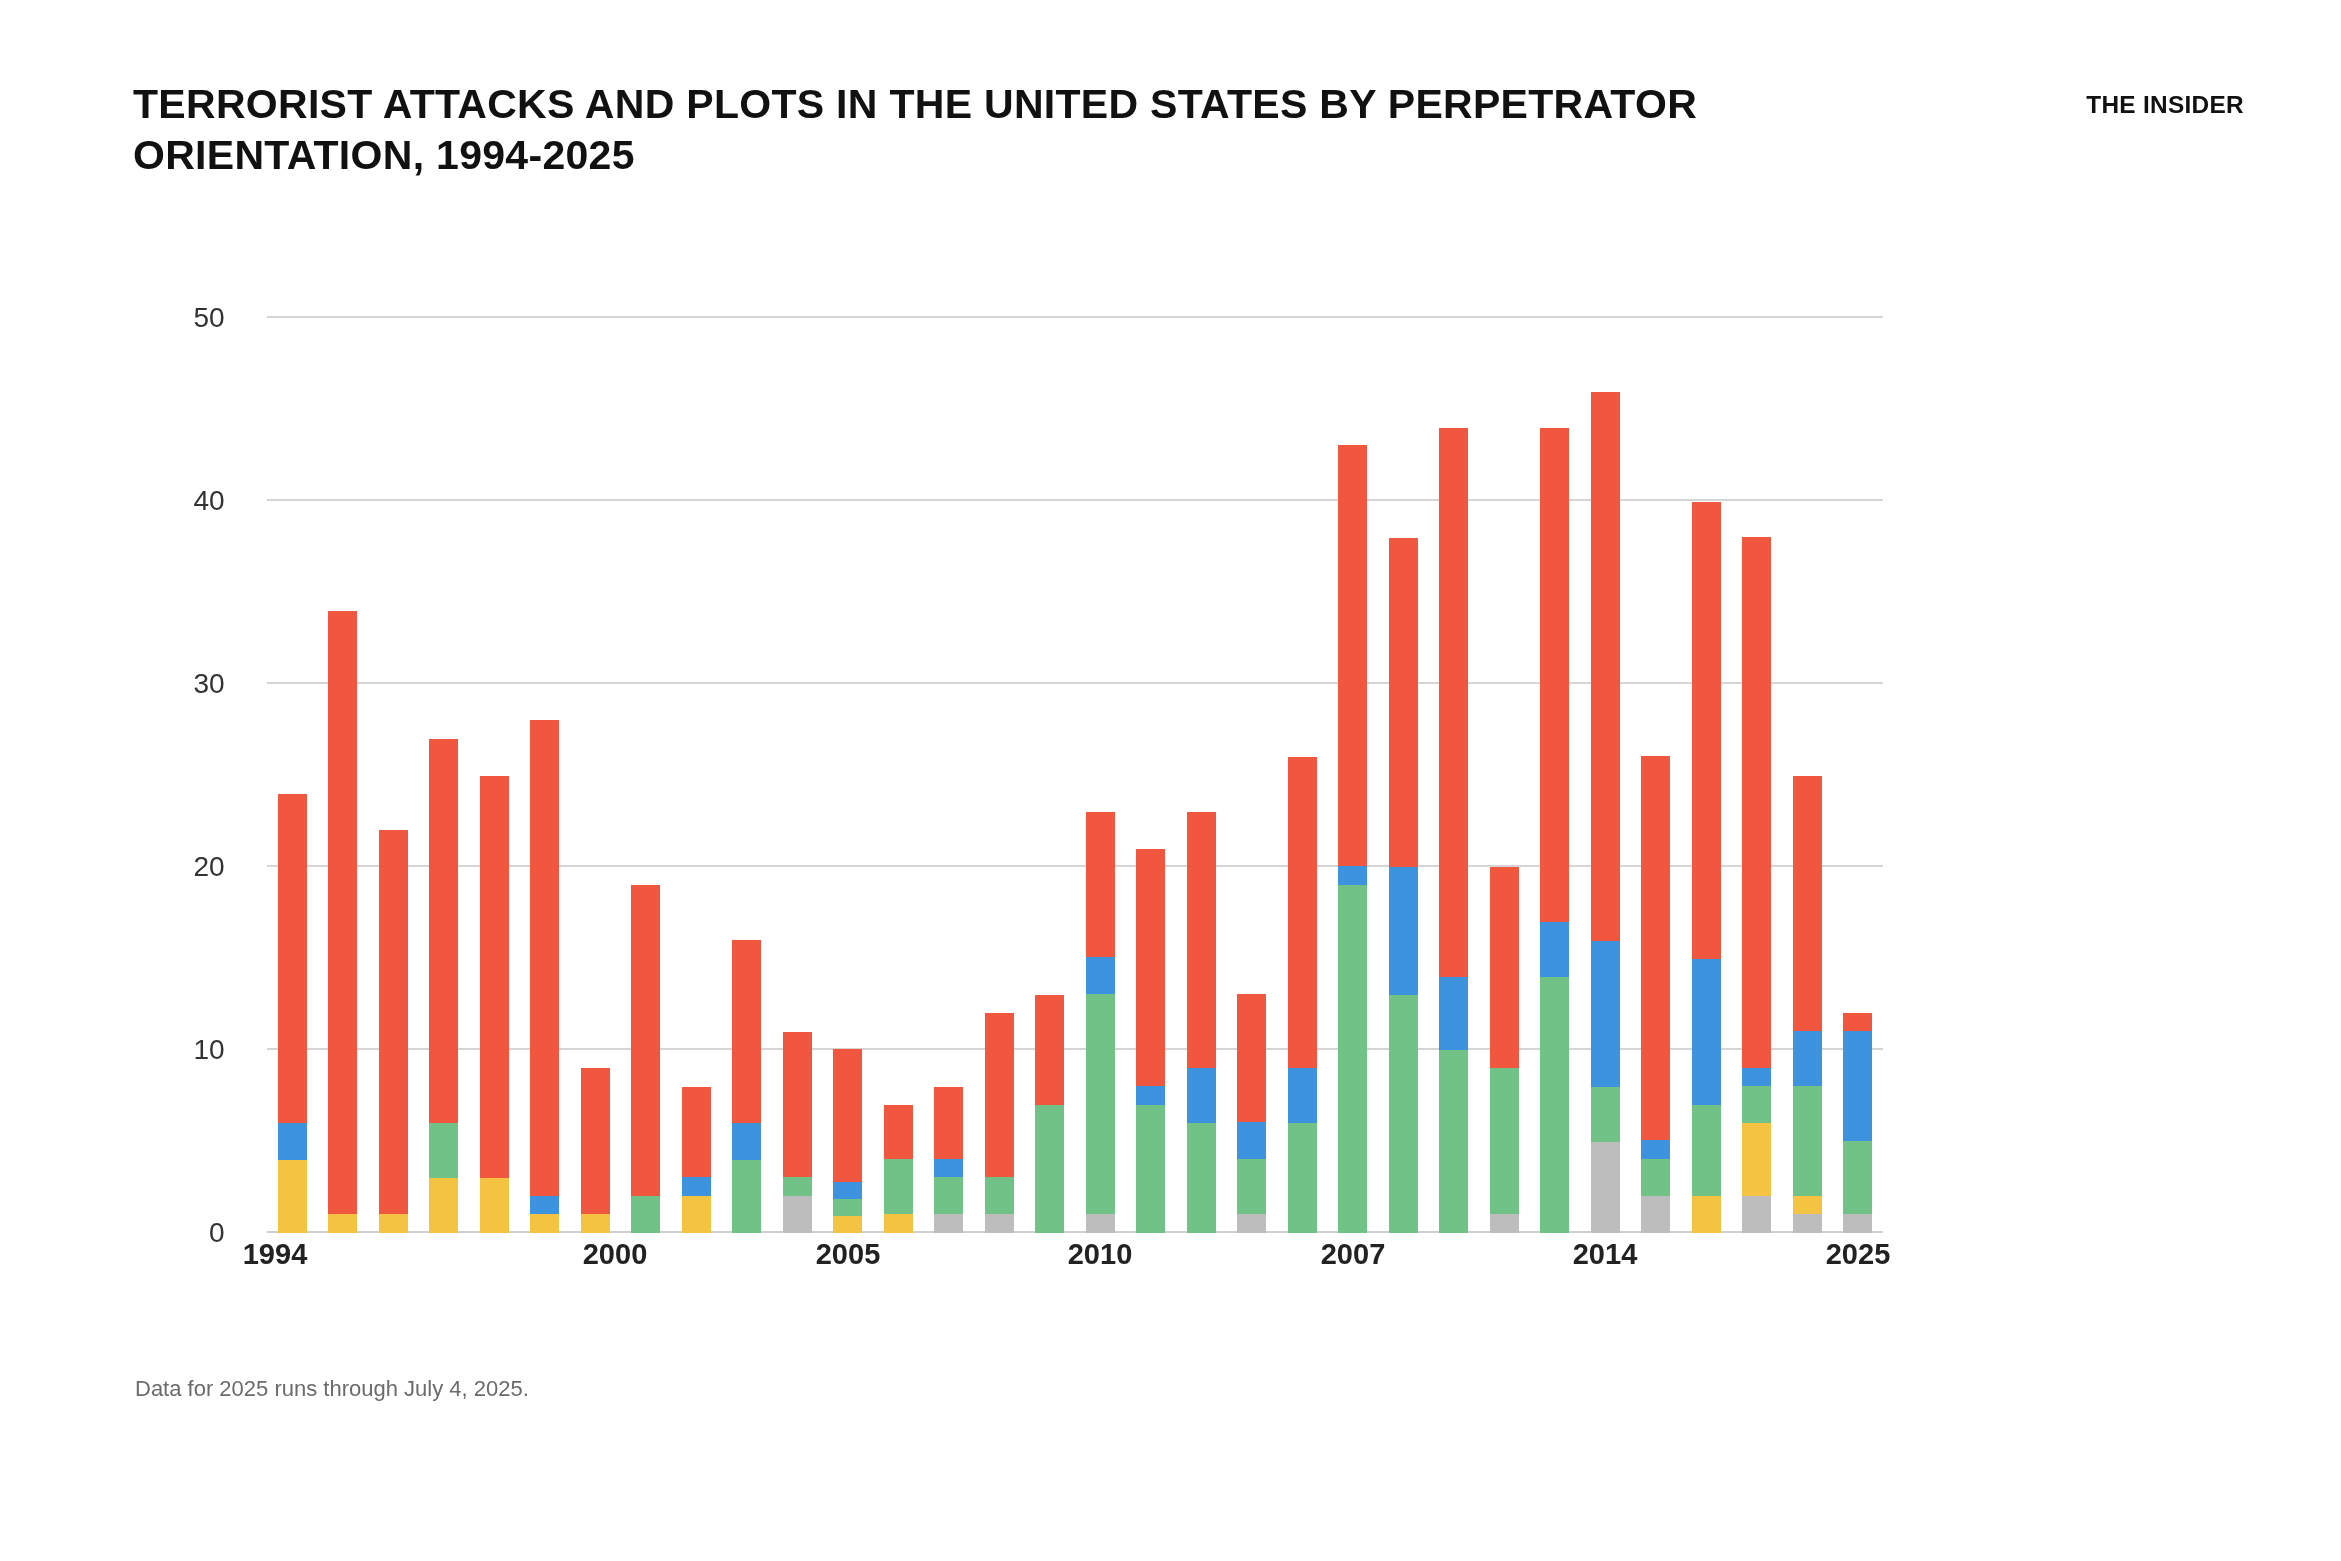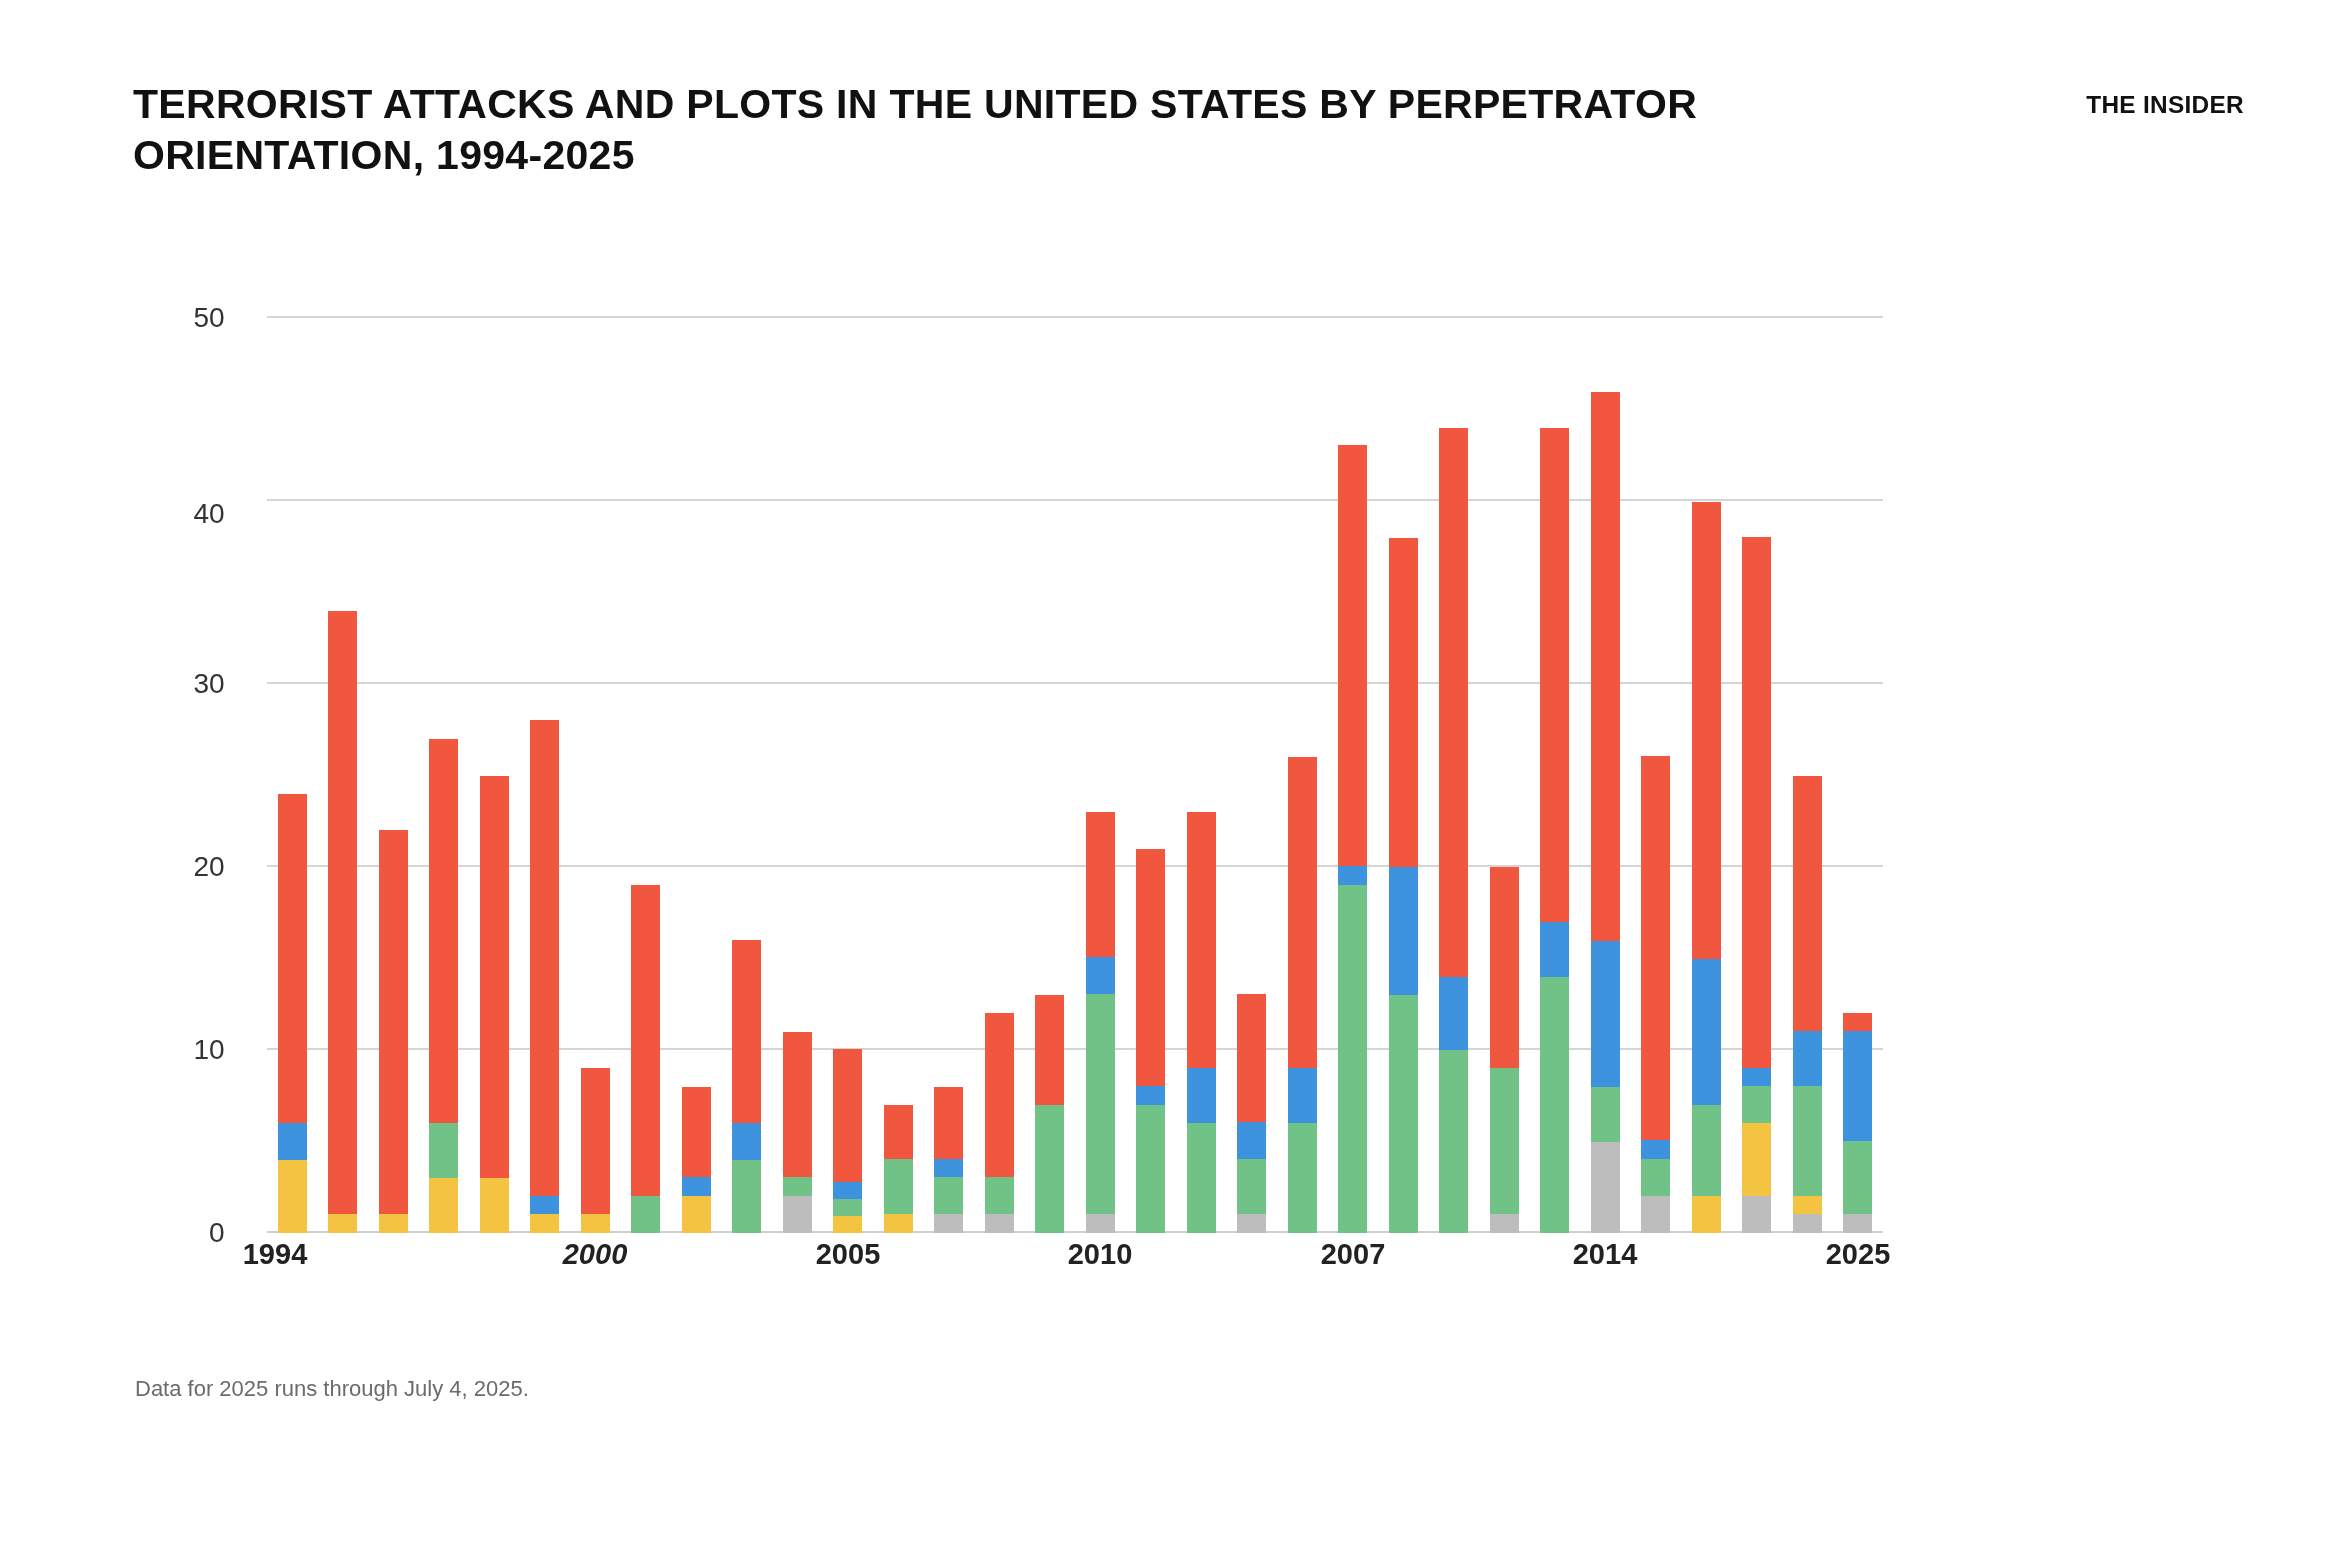--- a/index.html
+++ b/index.html
@@ -170,21 +170,21 @@
     <h1 class="title">TERRORIST ATTACKS AND PLOTS IN THE UNITED STATES BY PERPETRATOR ORIENTATION, 1994-2025</h1>
   </div>
   <div class="brand">THE INSIDER</div>
 
   <div class="chart-wrap">
     <div class="ylabels" id="ylabels">
         <div class="ylabel" style="top: 915px;">0</div>
         <div class="ylabel" style="top: 732px;">10</div>
         <div class="ylabel" style="top: 549px;">20</div>
         <div class="ylabel" style="top: 366px;">30</div>
-        <div class="ylabel" style="top: 196px;">40</div>
+        <div class="ylabel" style="top: 183px;">40</div>
         <div class="ylabel" style="top: 0px;">50</div>
       </div>
     <div class="plot">
       <div class="gridlines" id="gridlines">
           <div class="gridline zero" style="bottom: 0px;"></div>
           <div class="gridline" style="bottom: 183px;"></div>
           <div class="gridline" style="bottom: 366px;"></div>
           <div class="gridline" style="bottom: 549px;"></div>
           <div class="gridline" style="bottom: 732px;"></div>
           <div class="gridline" style="bottom: 915px;"></div>
@@ -353,21 +353,21 @@
           <div class="bar" style="left: 1576px; width: 29px; height: 220px;">
             <div class="seg" style="height: 18.3px; background: rgb(189, 189, 189);"></div>
             <div class="seg" style="height: 73px; background: rgb(113, 194, 134);"></div>
             <div class="seg" style="height: 110px; background: rgb(61, 147, 221);"></div>
             <div class="seg" style="height: 18.3px; background: rgb(241, 87, 63);"></div>
           </div>
         </div>
     </div>
     <div class="xaxis" id="xaxis">
         <div class="xtick" style="left: 8px;">1994</div>
-        <div class="xtick" style="left: 328px; font-style: italic;">2000</div>
+        <div class="xtick" style="left: 348px;">2000</div>
         <div class="xtick" style="left: 581px;">2005</div>
         <div class="xtick" style="left: 833px;">2010</div>
         <div class="xtick" style="left: 1086px;">2007</div>
         <div class="xtick" style="left: 1338px;">2014</div>
         <div class="xtick" style="left: 1591px;">2025</div>
       </div>
   </div>
 
 
   <div class="footer">

